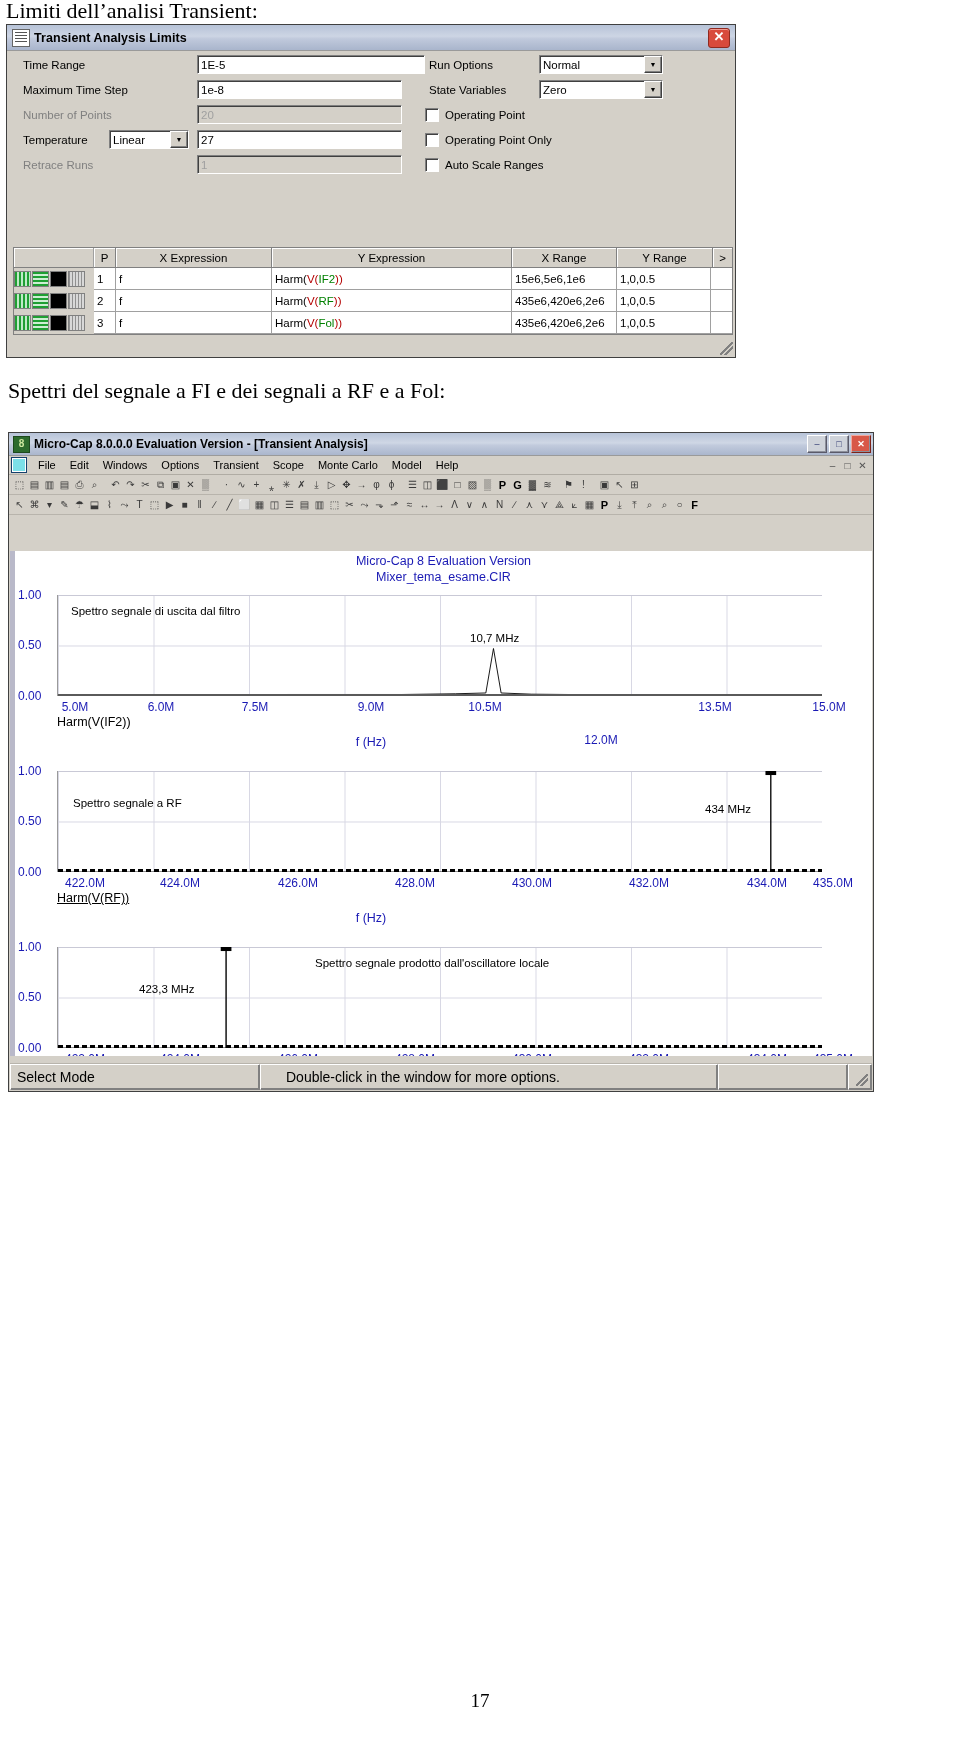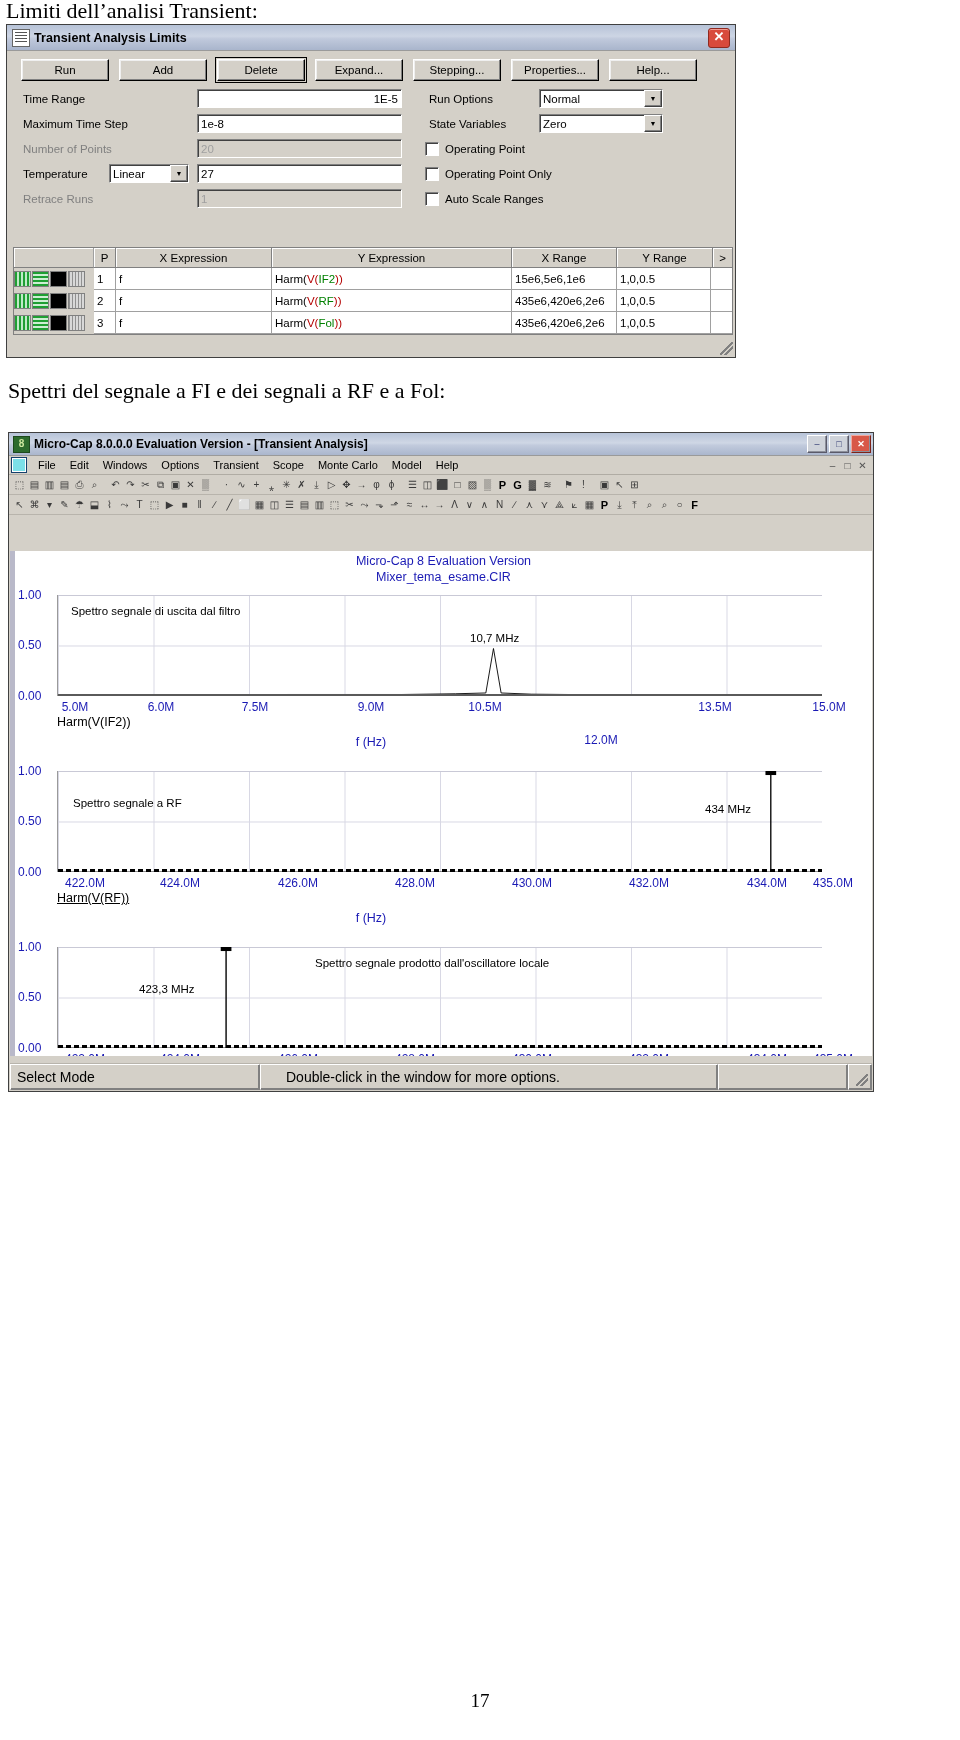--- a/index.html
+++ b/index.html
@@ -262,34 +262,25 @@
 <div id="pagenum">17</div>
 
 <div id="limits-window">
 
   <div class="titlebar">
     <div class="ticon"></div>
     <div class="ttext">Transient Analysis Limits</div>
     <div class="closebox">✕</div>
   </div>
 
-  <div class="btn-row">
-    <div class="w95btn">Run</div>
-    <div class="w95btn">Add</div>
-    <div class="w95btn default">Delete</div>
-    <div class="w95btn">Expand...</div>
-    <div class="w95btn">Stepping...</div>
-    <div class="w95btn">Properties...</div>
-    <div class="w95btn">Help...</div>
-  </div>
 
   <div class="fields">
 
     <div class="flabel" style="left:16px;top:4px;">Time Range</div>
-    <div class="ftext" style="left:190px;top:0px;width:205px;text-align:right;">1E-5</div>
+    <div class="ftext" style="left:190px;top:0px;width:228px;">1E-5</div>
 
     <div class="flabel" style="left:16px;top:29px;">Maximum Time Step</div>
     <div class="ftext" style="left:190px;top:25px;width:205px;">1e-8</div>
 
     <div class="flabel dis" style="left:16px;top:54px;">Number of Points</div>
     <div class="ftext dis" style="left:190px;top:50px;width:205px;">20</div>
 
     <div class="flabel" style="left:16px;top:79px;">Temperature</div>
     <div class="fcombo" style="left:102px;top:75px;width:80px;">
       <span>Linear</span>

